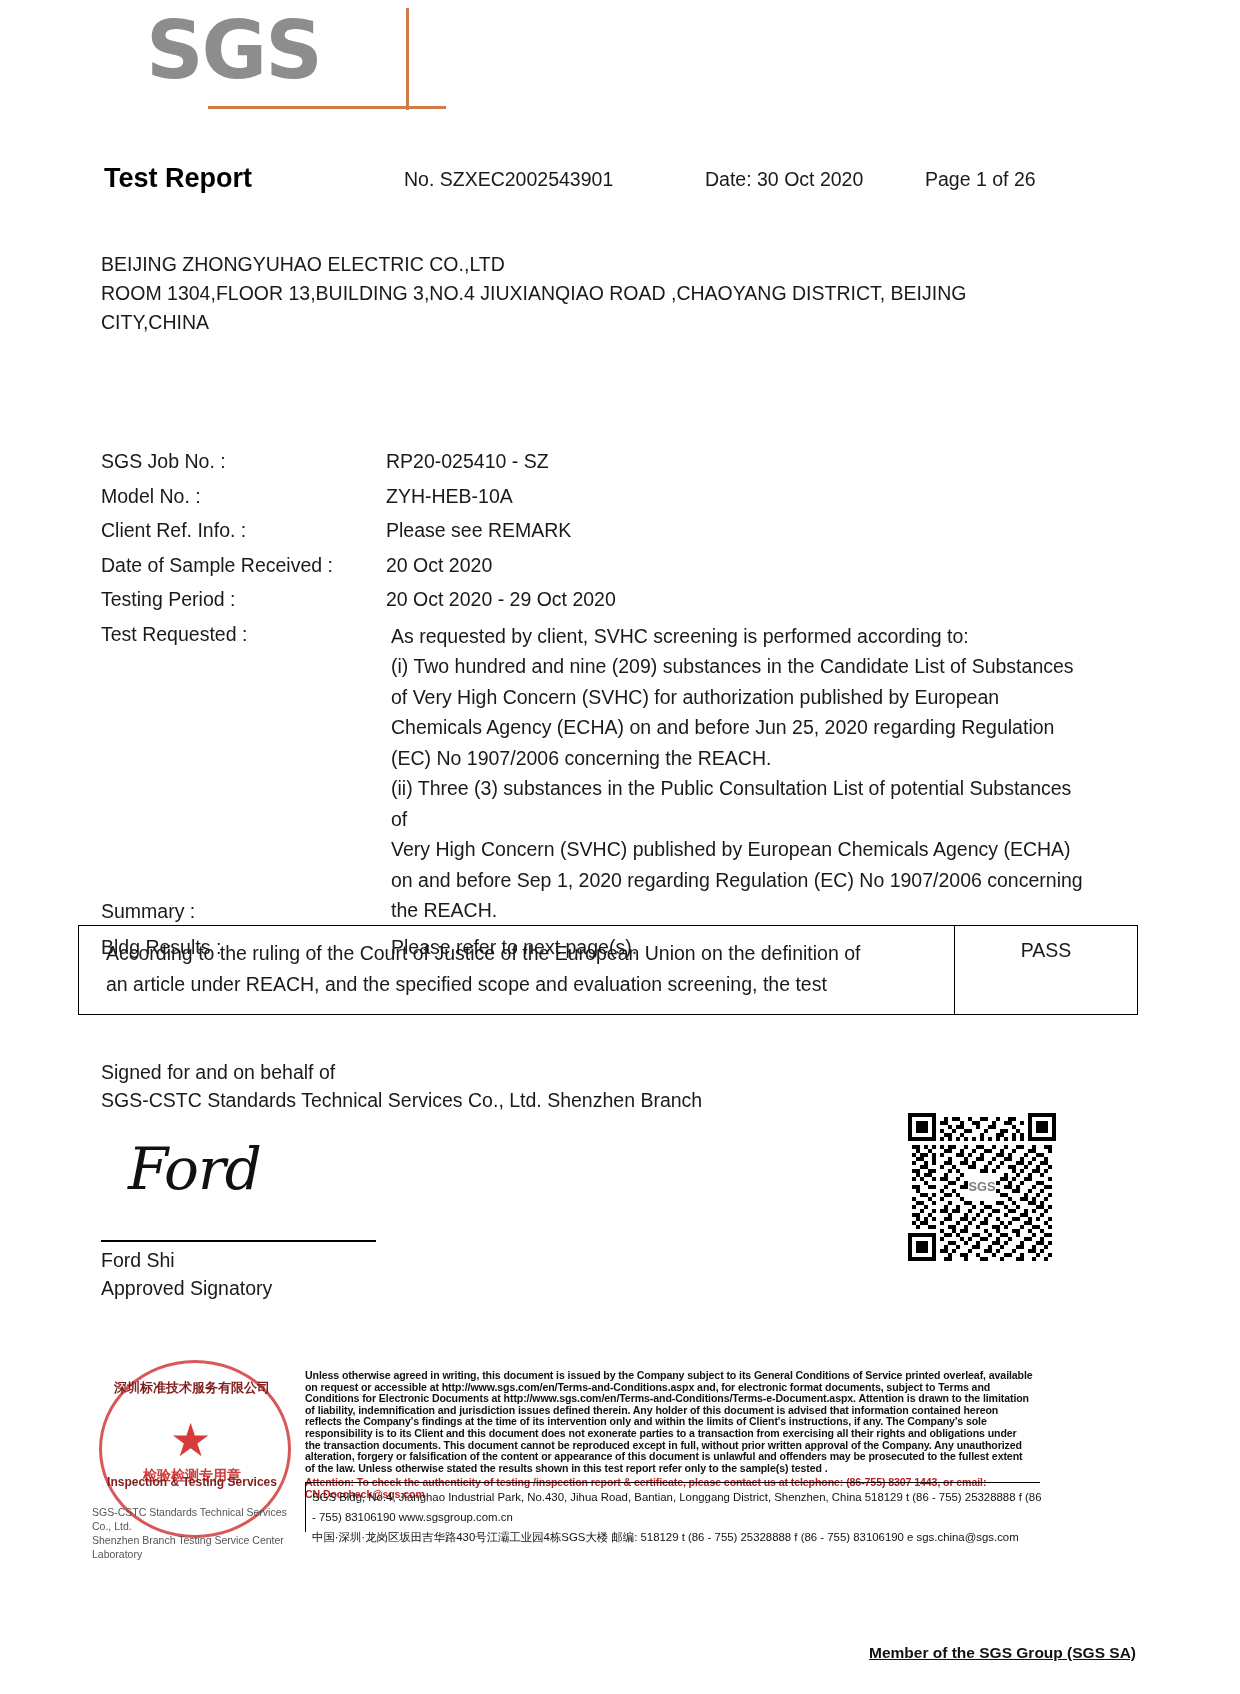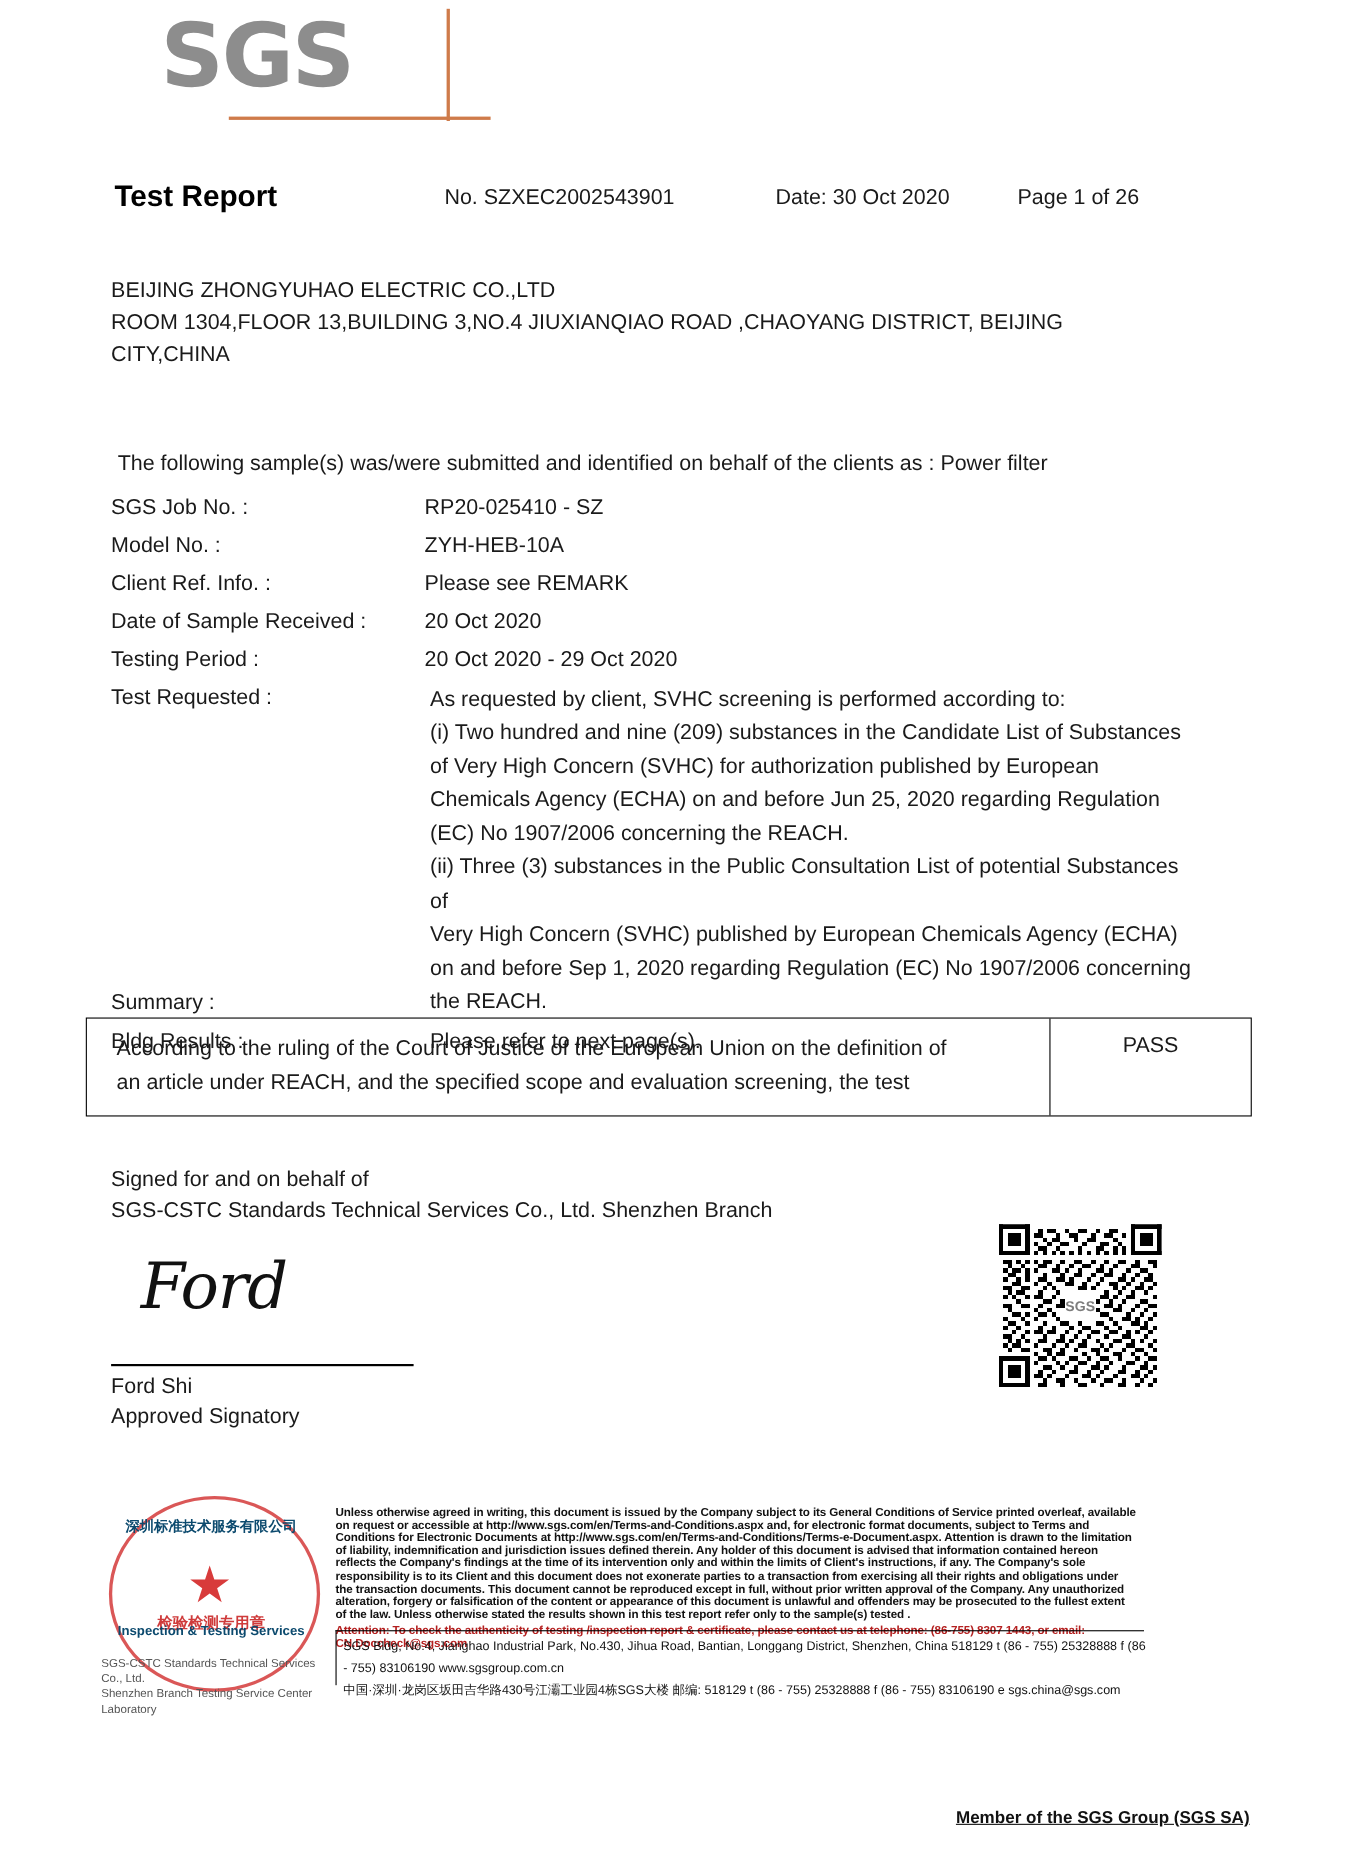--- a/index.html
+++ b/index.html
@@ -249,21 +249,21 @@
     top: 62px;
     font-size: 46px;
     color: #d83b3b;
     line-height: 46px;
   }
   .stamp-arc-top, .stamp-arc-bottom {
     position: absolute;
     width: 186px;
     left: 7px;
     text-align: center;
-    color: #0c4a6e;
+    color: #7f1d1d;
     font-size: 13px;
     font-weight: bold;
   }
   .stamp-arc-top { top: 24px; }
   .stamp-arc-bottom { top: 120px; font-size: 12px; }
   .stamp-mid {
     position: absolute;
     left: 7px;
     width: 186px;
     top: 112px;
@@ -351,21 +351,20 @@
   <div class="hdr-no">No. SZXEC2002543901</div>
   <div class="hdr-date">Date: 30 Oct 2020</div>
   <div class="hdr-page">Page 1 of 26</div>
 
   <div class="client">
     <div>BEIJING ZHONGYUHAO ELECTRIC CO.,LTD</div>
     <div>ROOM 1304,FLOOR 13,BUILDING 3,NO.4 JIUXIANQIAO ROAD ,CHAOYANG DISTRICT, BEIJING</div>
     <div> CITY,CHINA</div>
   </div>
 
-  <div class="intro">The following sample(s) was/were submitted and identified on behalf of the clients as : Power filter</div>
 
   <div class="fields">
     <div class="frow">
       <div class="flabel">SGS Job No. :</div>
       <div class="fvalue">RP20-025410 - SZ</div>
     </div>
     <div class="frow">
       <div class="flabel">Model No. :</div>
       <div class="fvalue">ZYH-HEB-10A</div>
     </div>

